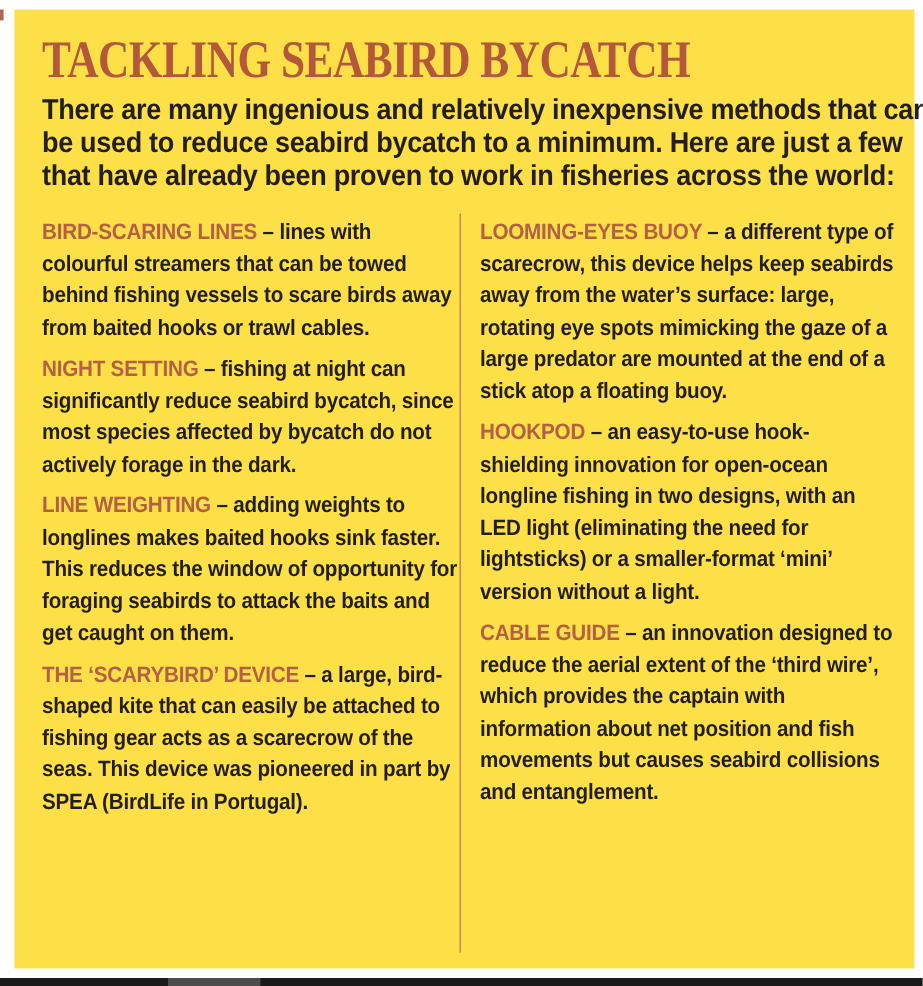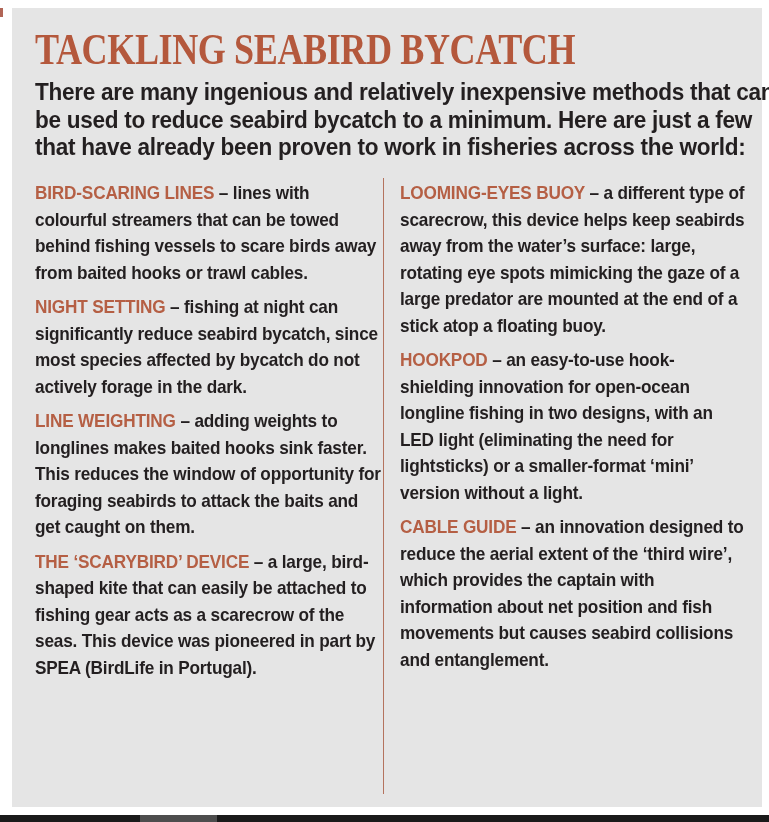--- a/index.html
+++ b/index.html
@@ -25,21 +25,21 @@
     height: 9px;
     background: #a34a38;
     opacity: 0.85;
   }
   .panel {
     position: absolute;
     left: 12px;
     top: 8px;
     width: 750px;
     height: 799px;
-    background: #e5e5e5;
+    background: #fde047;
   }
   .title {
     position: absolute;
     left: 23px;
     top: 18px;
     color: #b4583c;
     font-family: "Liberation Serif", serif;
     font-weight: bold;
     font-size: 44px;
     line-height: 48px;

